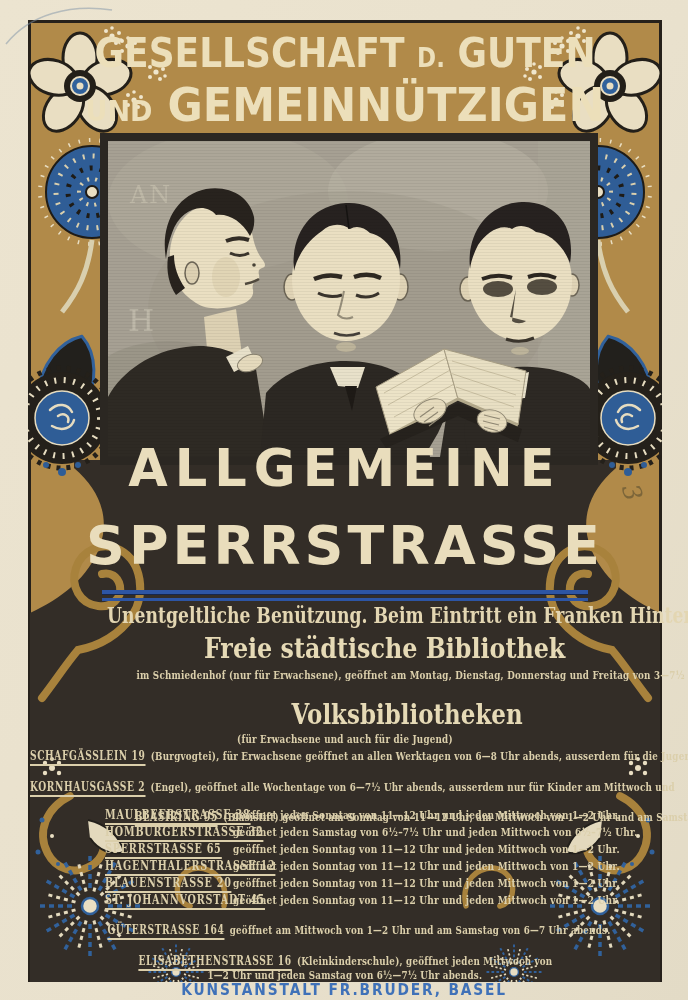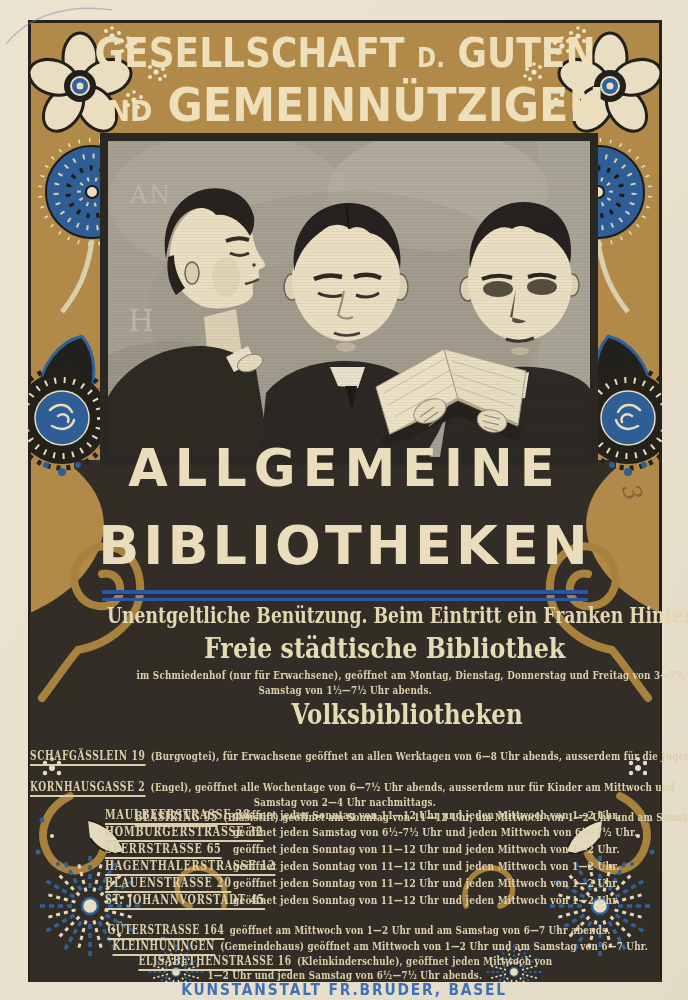--- a/index.html
+++ b/index.html
@@ -276,52 +276,49 @@
         <span>GESELLSCHAFT</span>
         <span class="abbr">D.</span>
         <span>GUTEN</span>
       </div>
       <div class="abs disp hdr2">
         <span class="small">UND</span>
         <span>GEMEINNÜTZIGEN</span>
       </div>
 
       <div class="abs disp ttl1">ALLGEMEINE</div>
-      <div class="abs disp ttl2">BIBLIOTHEKEN</div>
+      <div class="abs disp ttl2">SPERRSTRASSE</div>
       <div class="abs rules">
         <div class="rule1"></div>
           <div class="rule2"></div>
       </div>
 
       <div class="abs subt">
         <span class="cline">Unentgeltliche Benützung.  Beim Eintritt ein Franken Hinterlage.</span>
       </div>
 
       <div class="abs serifh fsbh">
         <span class="cline">Freie städtische Bibliothek</span>
       </div>
       <div class="abs sm" style="top:648px">
         <span class="cline">im Schmiedenhof (nur für Erwachsene), geöffnet am Montag, Dienstag, Donnerstag und Freitag von 3—7½ Uhr abends, Mittwoch und</span>
       </div>
-      <div class="abs sm" style="top:663px">
-        <span class="cline">Samstag von 1½—7½ Uhr abends.</span>
-      </div>
 
       <div class="abs serifh volh">
         <span class="cline">Volksbibliotheken</span>
       </div>
+      <div class="abs sm" style="top:712px">
+        <span class="cline">(für Erwachsene und auch für die Jugend)</span>
+      </div>
 
       <div class="abs sm left" style="top:729px">
         <span class="cline"><span class="sname">SCHAFGÄSSLEIN 19</span><span>(Burgvogtei), für Erwachsene geöffnet an allen Werktagen von 6—8 Uhr abends, ausserdem für die Jugend am</span></span>
       </div>
       <div class="abs sm left" style="top:760px">
         <span class="cline"><span class="sname">KORNHAUSGASSE 2</span><span>(Engel), geöffnet alle Wochentage von 6—7½ Uhr abends, ausserdem nur für Kinder am Mittwoch und</span></span>
-      </div>
-      <div class="abs sm" style="top:775px">
-        <span class="cline">Samstag von 2—4 Uhr nachmittags.</span>
       </div>
       <div class="abs sm" style="top:790px">
         <span class="cline"><span class="sname">BLÄSIRING 95</span><span>(Bläsistift) geöffnet am Sonntag von 11—12 Uhr, am Mittwoch von 1—2 Uhr und am Samstag von 6—7 Uhr abends.</span></span>
       </div>
 
       <div class="branches">
         <div class="brow" style="top:0px">
           <span class="bname">MAULBEERSTRASSE 38</span>
           <span class="bdesc">geöffnet jeden Sonntag von 11—12 Uhr und jeden Mittwoch von 1—2 Uhr.</span>
         </div>
@@ -343,23 +340,20 @@
         </div>
         <div class="brow" style="top:85px">
           <span class="bname">ST. JOHANNVORSTADT 45</span>
           <span class="bdesc">geöffnet jeden Sonntag von 11—12 Uhr und jeden Mittwoch von 1—2 Uhr.</span>
         </div>
       </div>
 
       <div class="abs sm" style="top:903px">
         <span class="cline"><span class="sname">GÜTERSTRASSE 164</span><span>geöffnet am Mittwoch von 1—2 Uhr und am Samstag von 6—7 Uhr abends.</span></span>
       </div>
-      <div class="abs sm" style="top:919px">
-        <span class="cline"><span class="sname">KLEINHÜNINGEN</span><span>(Gemeindehaus) geöffnet am Mittwoch von 1—2 Uhr und am Samstag von 6—7 Uhr.</span></span>
-      </div>
       <div class="abs sm" style="top:934px">
         <span class="cline"><span class="sname">ELISABETHENSTRASSE 16</span><span>(Kleinkinderschule), geöffnet jeden Mittwoch von</span></span>
       </div>
       <div class="abs sm" style="top:948px">
         <span class="cline">1—2 Uhr und jeden Samstag von 6½—7½ Uhr abends.</span>
       </div>
 
     </div>
   </div>
 

